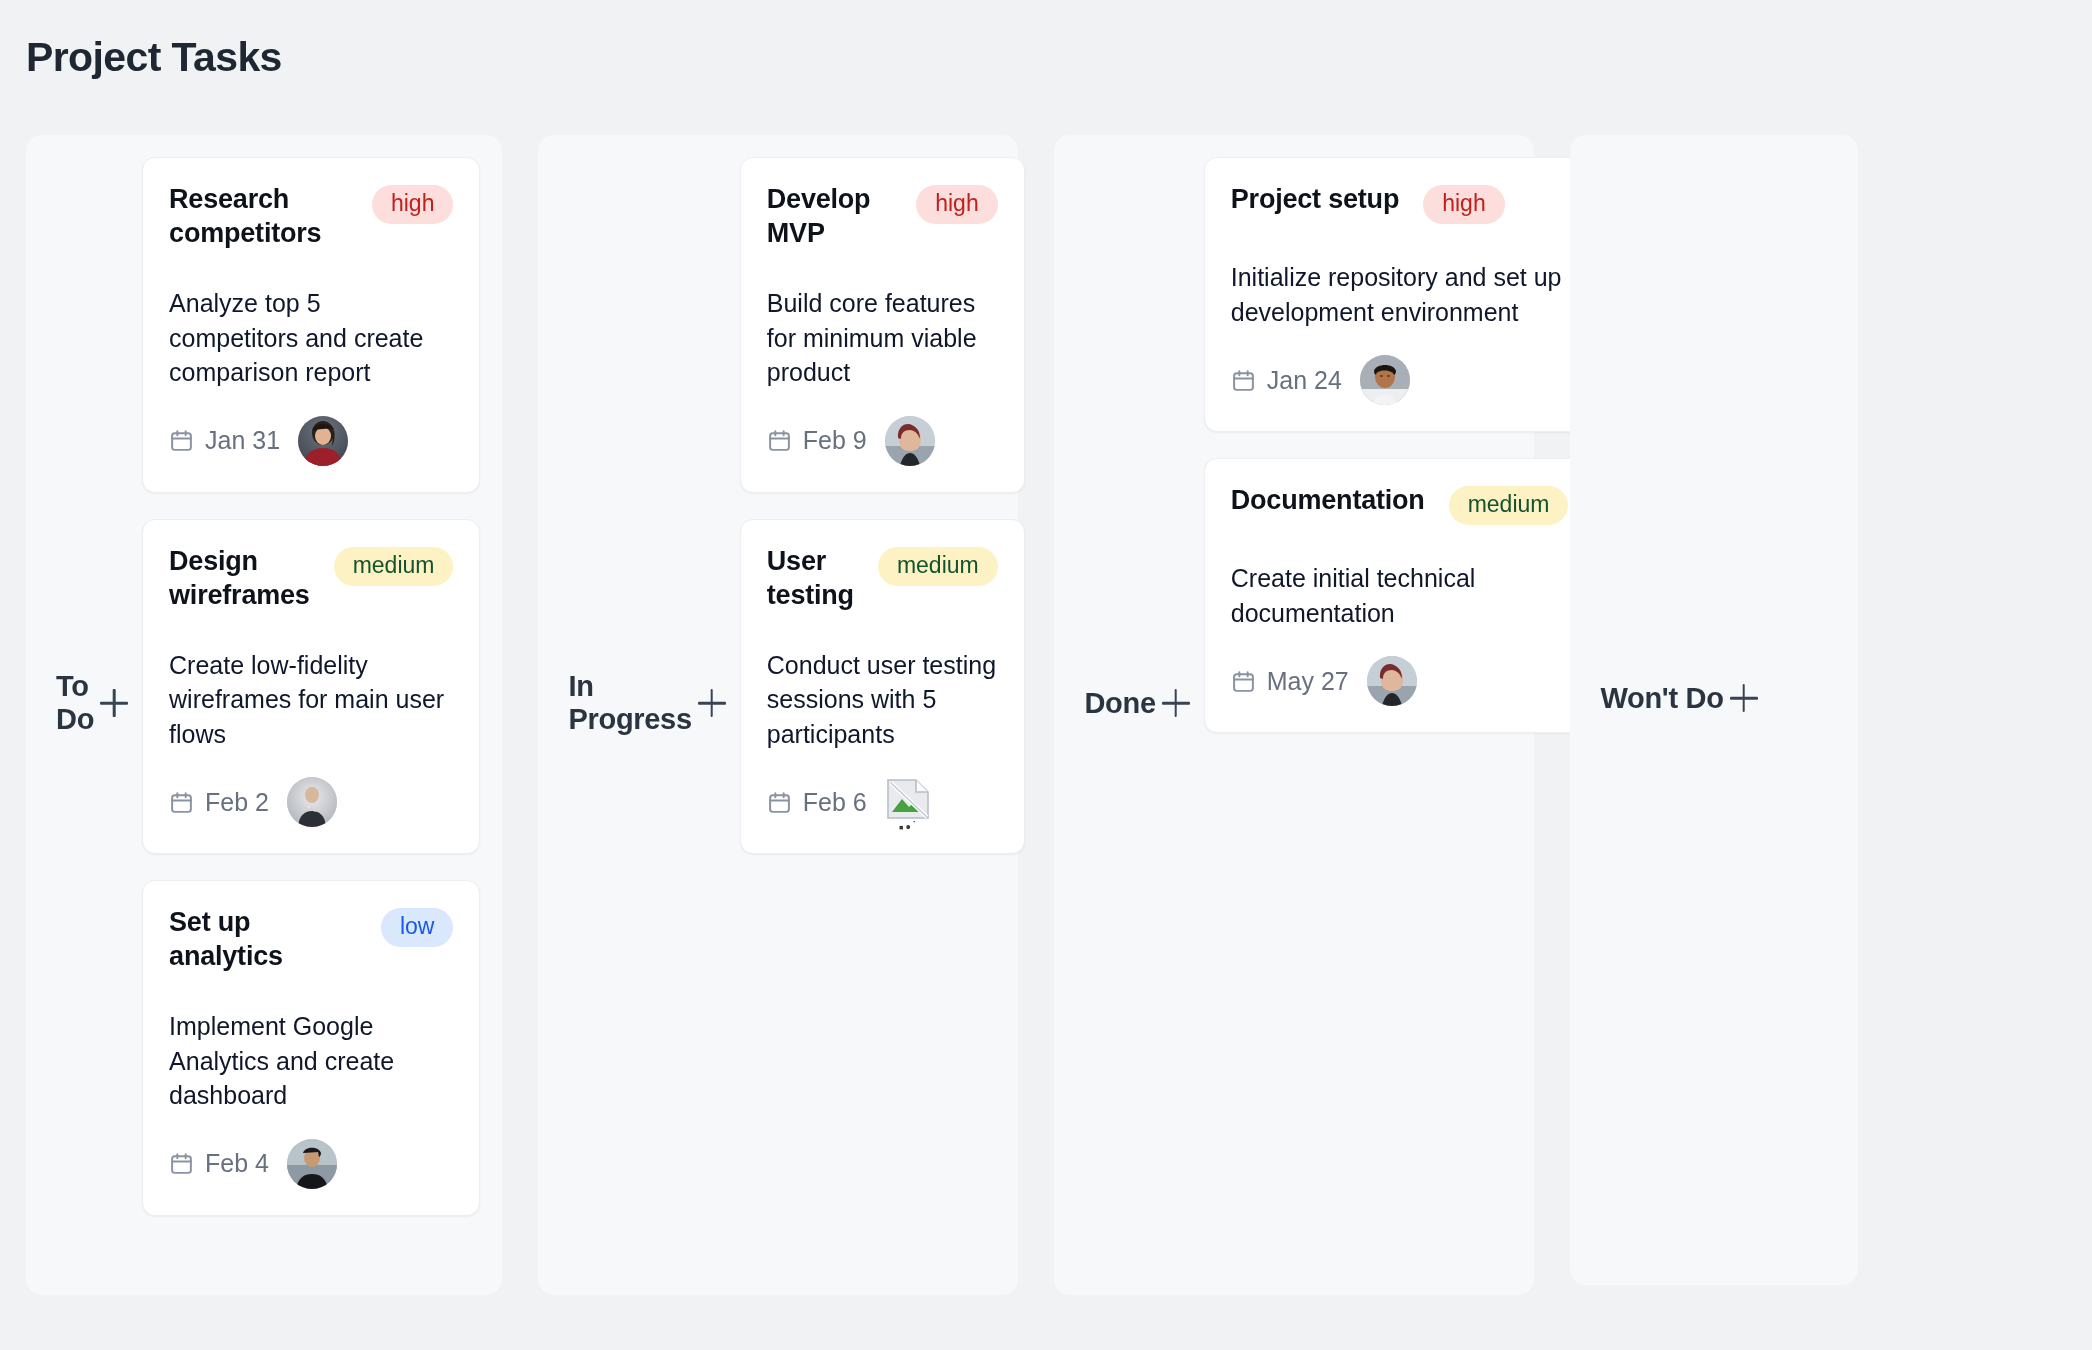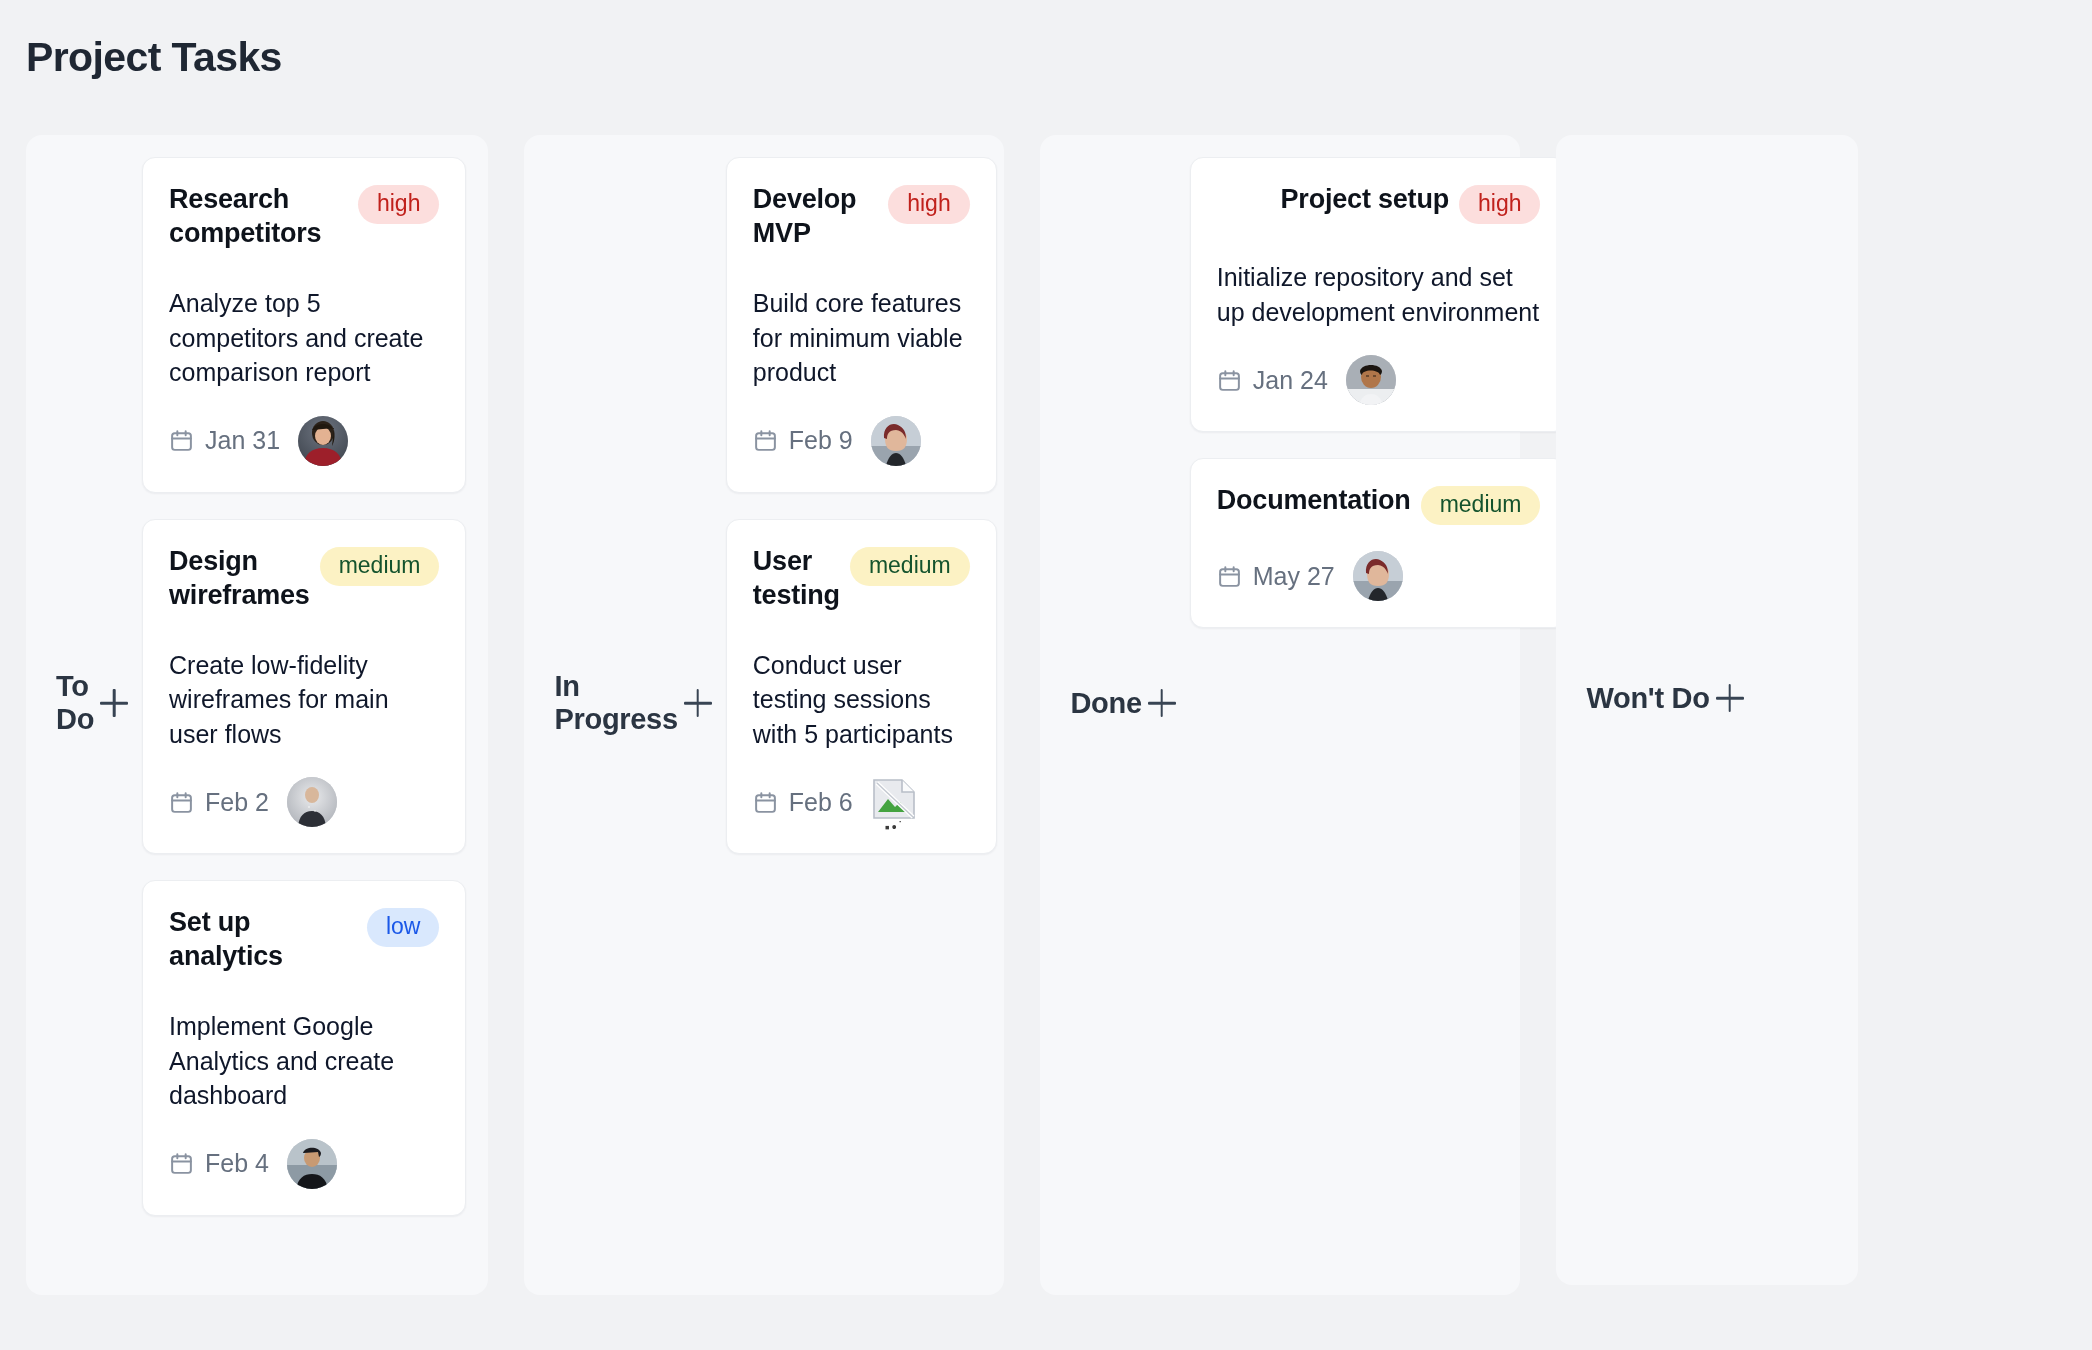--- a/index.html
+++ b/index.html
@@ -86,22 +86,22 @@
     background: #ffffff;
     border: 1px solid #eceef1;
     border-radius: 13px;
     padding: 24px 26px 26px 26px;
     box-shadow: 0 1px 2px rgba(16,24,40,0.05);
   }
 
   .card-top {
     display: flex;
     align-items: flex-start;
-    justify-content: flex-end;
-    gap: 10px;
+    justify-content: flex-start;
+    gap: 24px;
   }
 
   .card-title {
     font-size: 27px;
     font-weight: bold;
     color: #0e131b;
     line-height: 1.26;
     letter-spacing: -0.2px;
     max-width: 270px;
   }
@@ -375,20 +375,21 @@
                 </svg>
             </span>
           </div>
         </article>
 
         <article class="card">
           <div class="card-top">
             <div class="card-title">Documentation</div>
             <span class="badge badge-medium">medium</span>
           </div>
+          <p class="card-desc">Create initial technical documentation</p>
           <div class="card-meta">
             <span class="meta-date">
               <svg class="cal-icon" viewBox="0 0 24 24" fill="none" stroke="#8a93a1" stroke-width="1.9" stroke-linecap="round" stroke-linejoin="round">
                   <rect x="3" y="5" width="18" height="16" rx="2.5"></rect>
                   <path d="M3 10h18"></path>
                   <path d="M8 3v4M16 3v4"></path>
                 </svg>
               <span>May 27</span>
             </span>
             <span class="avatar">

